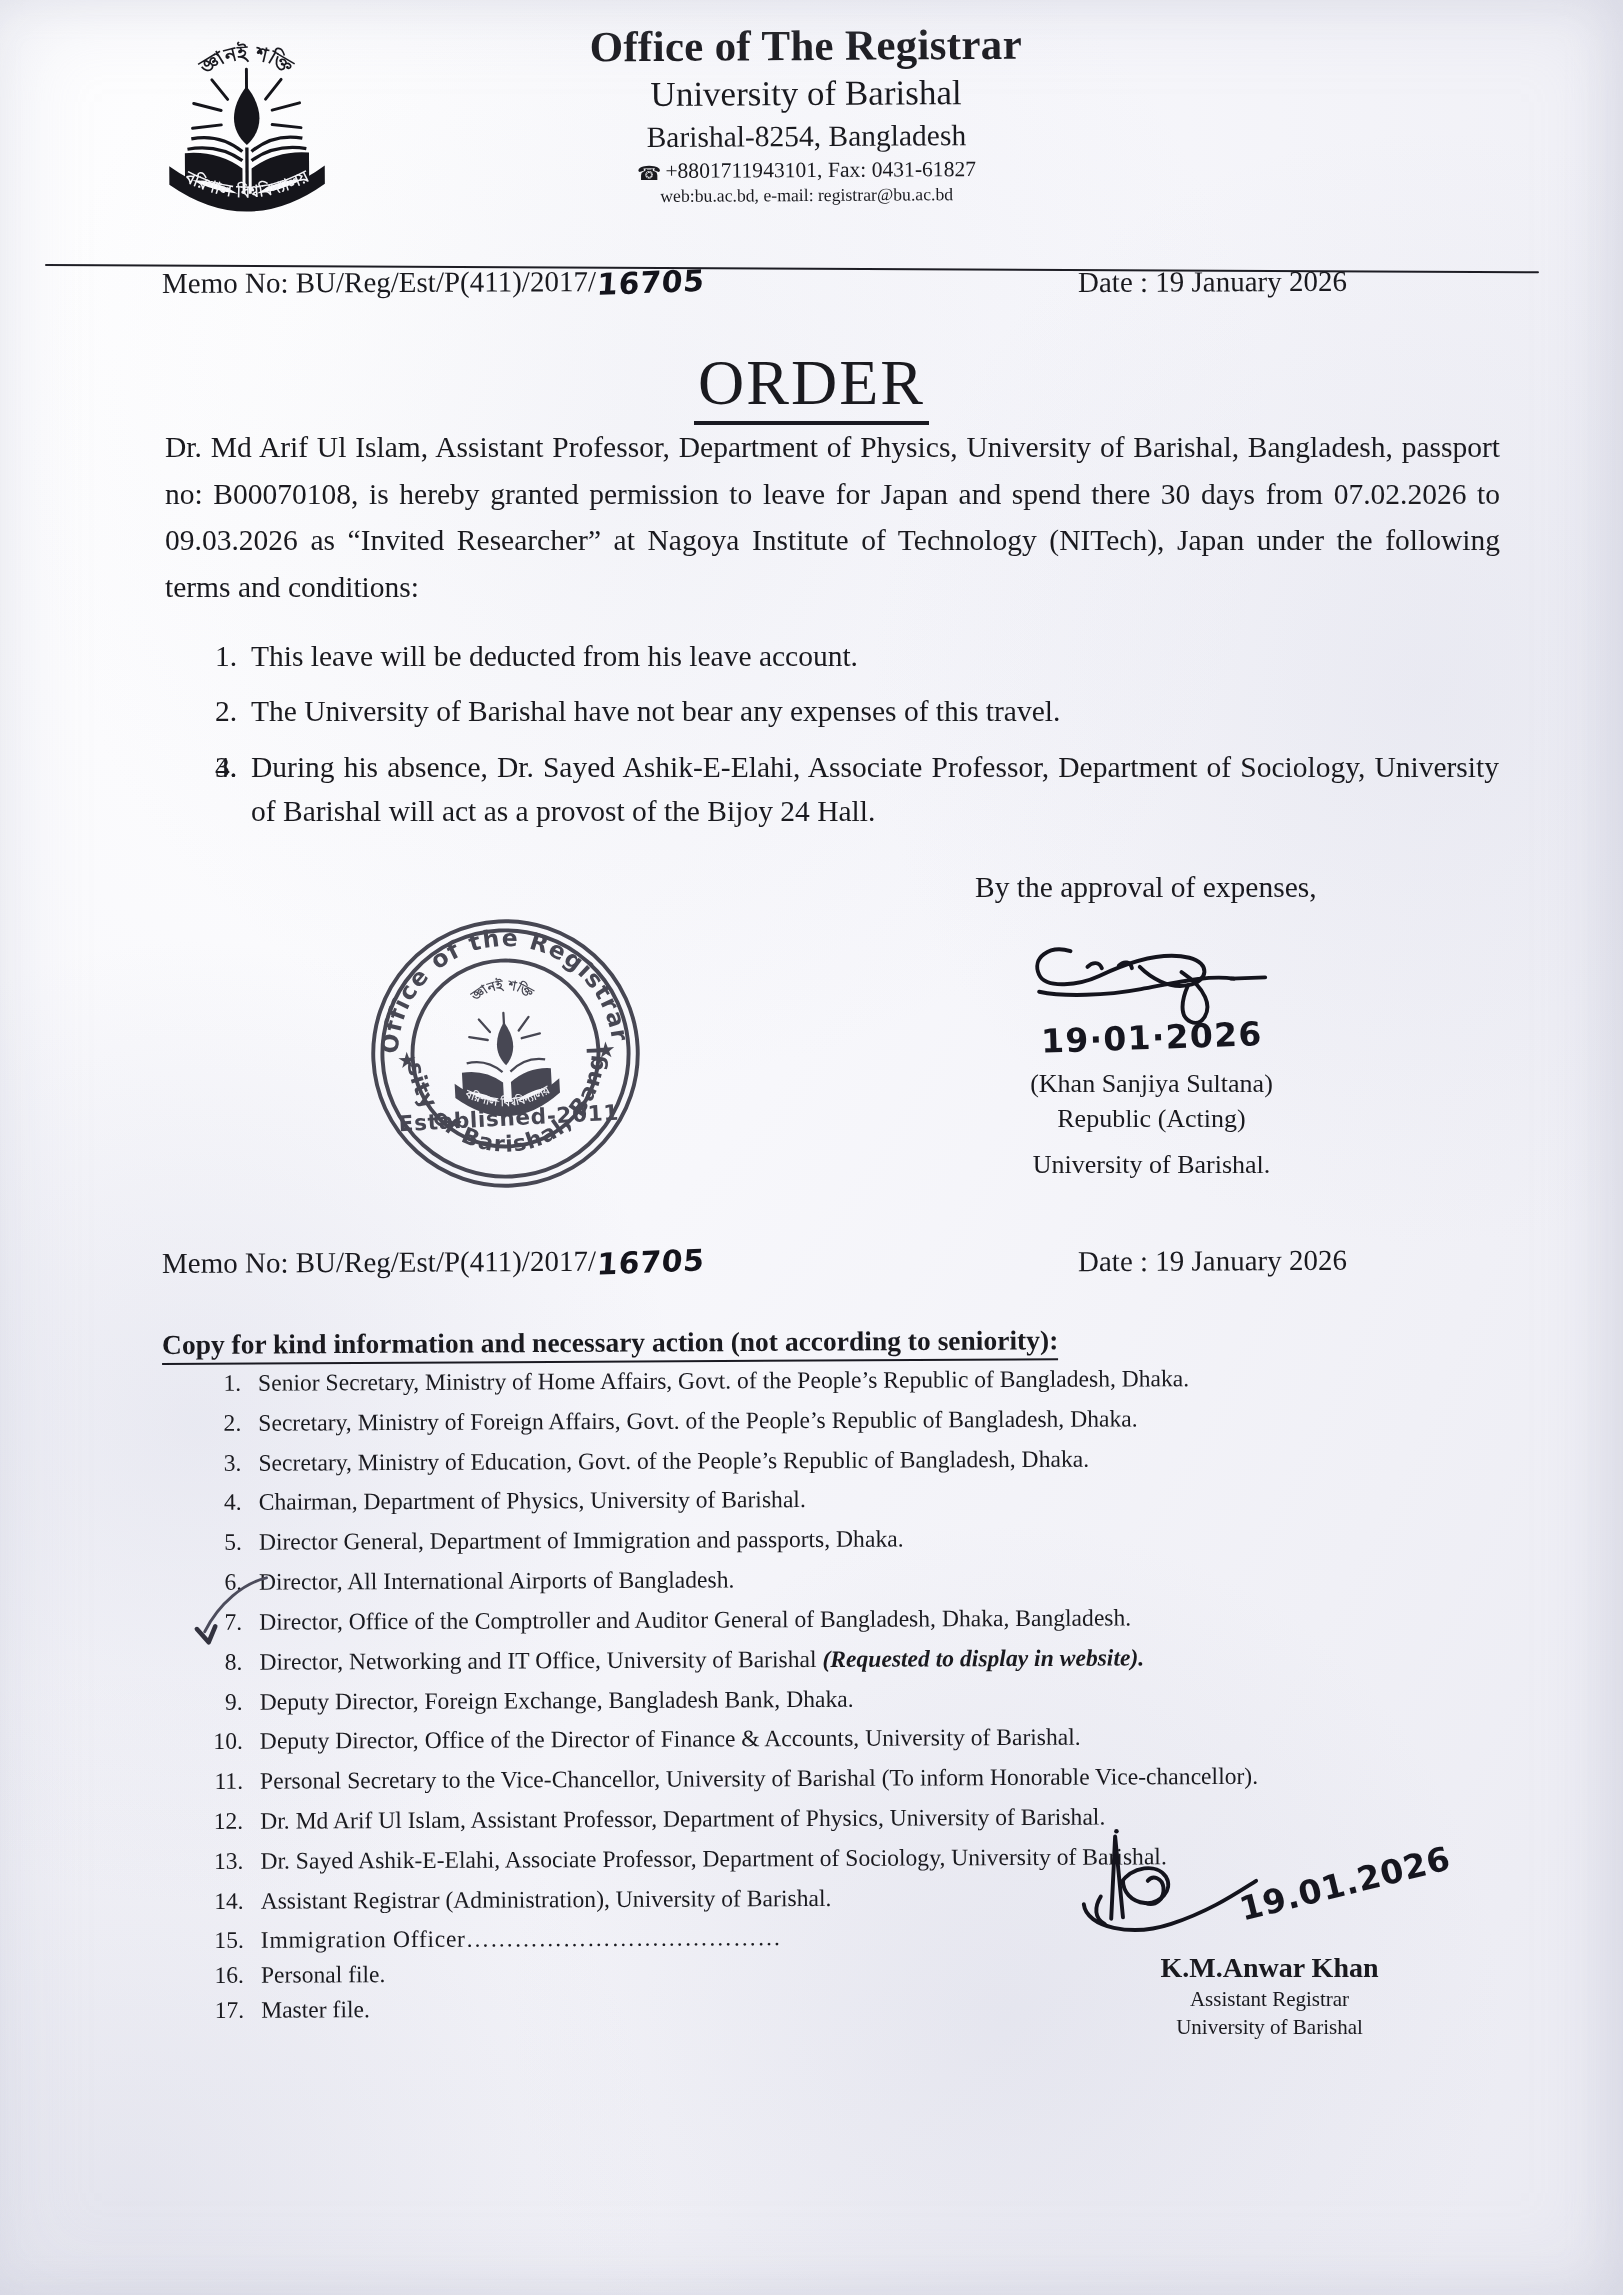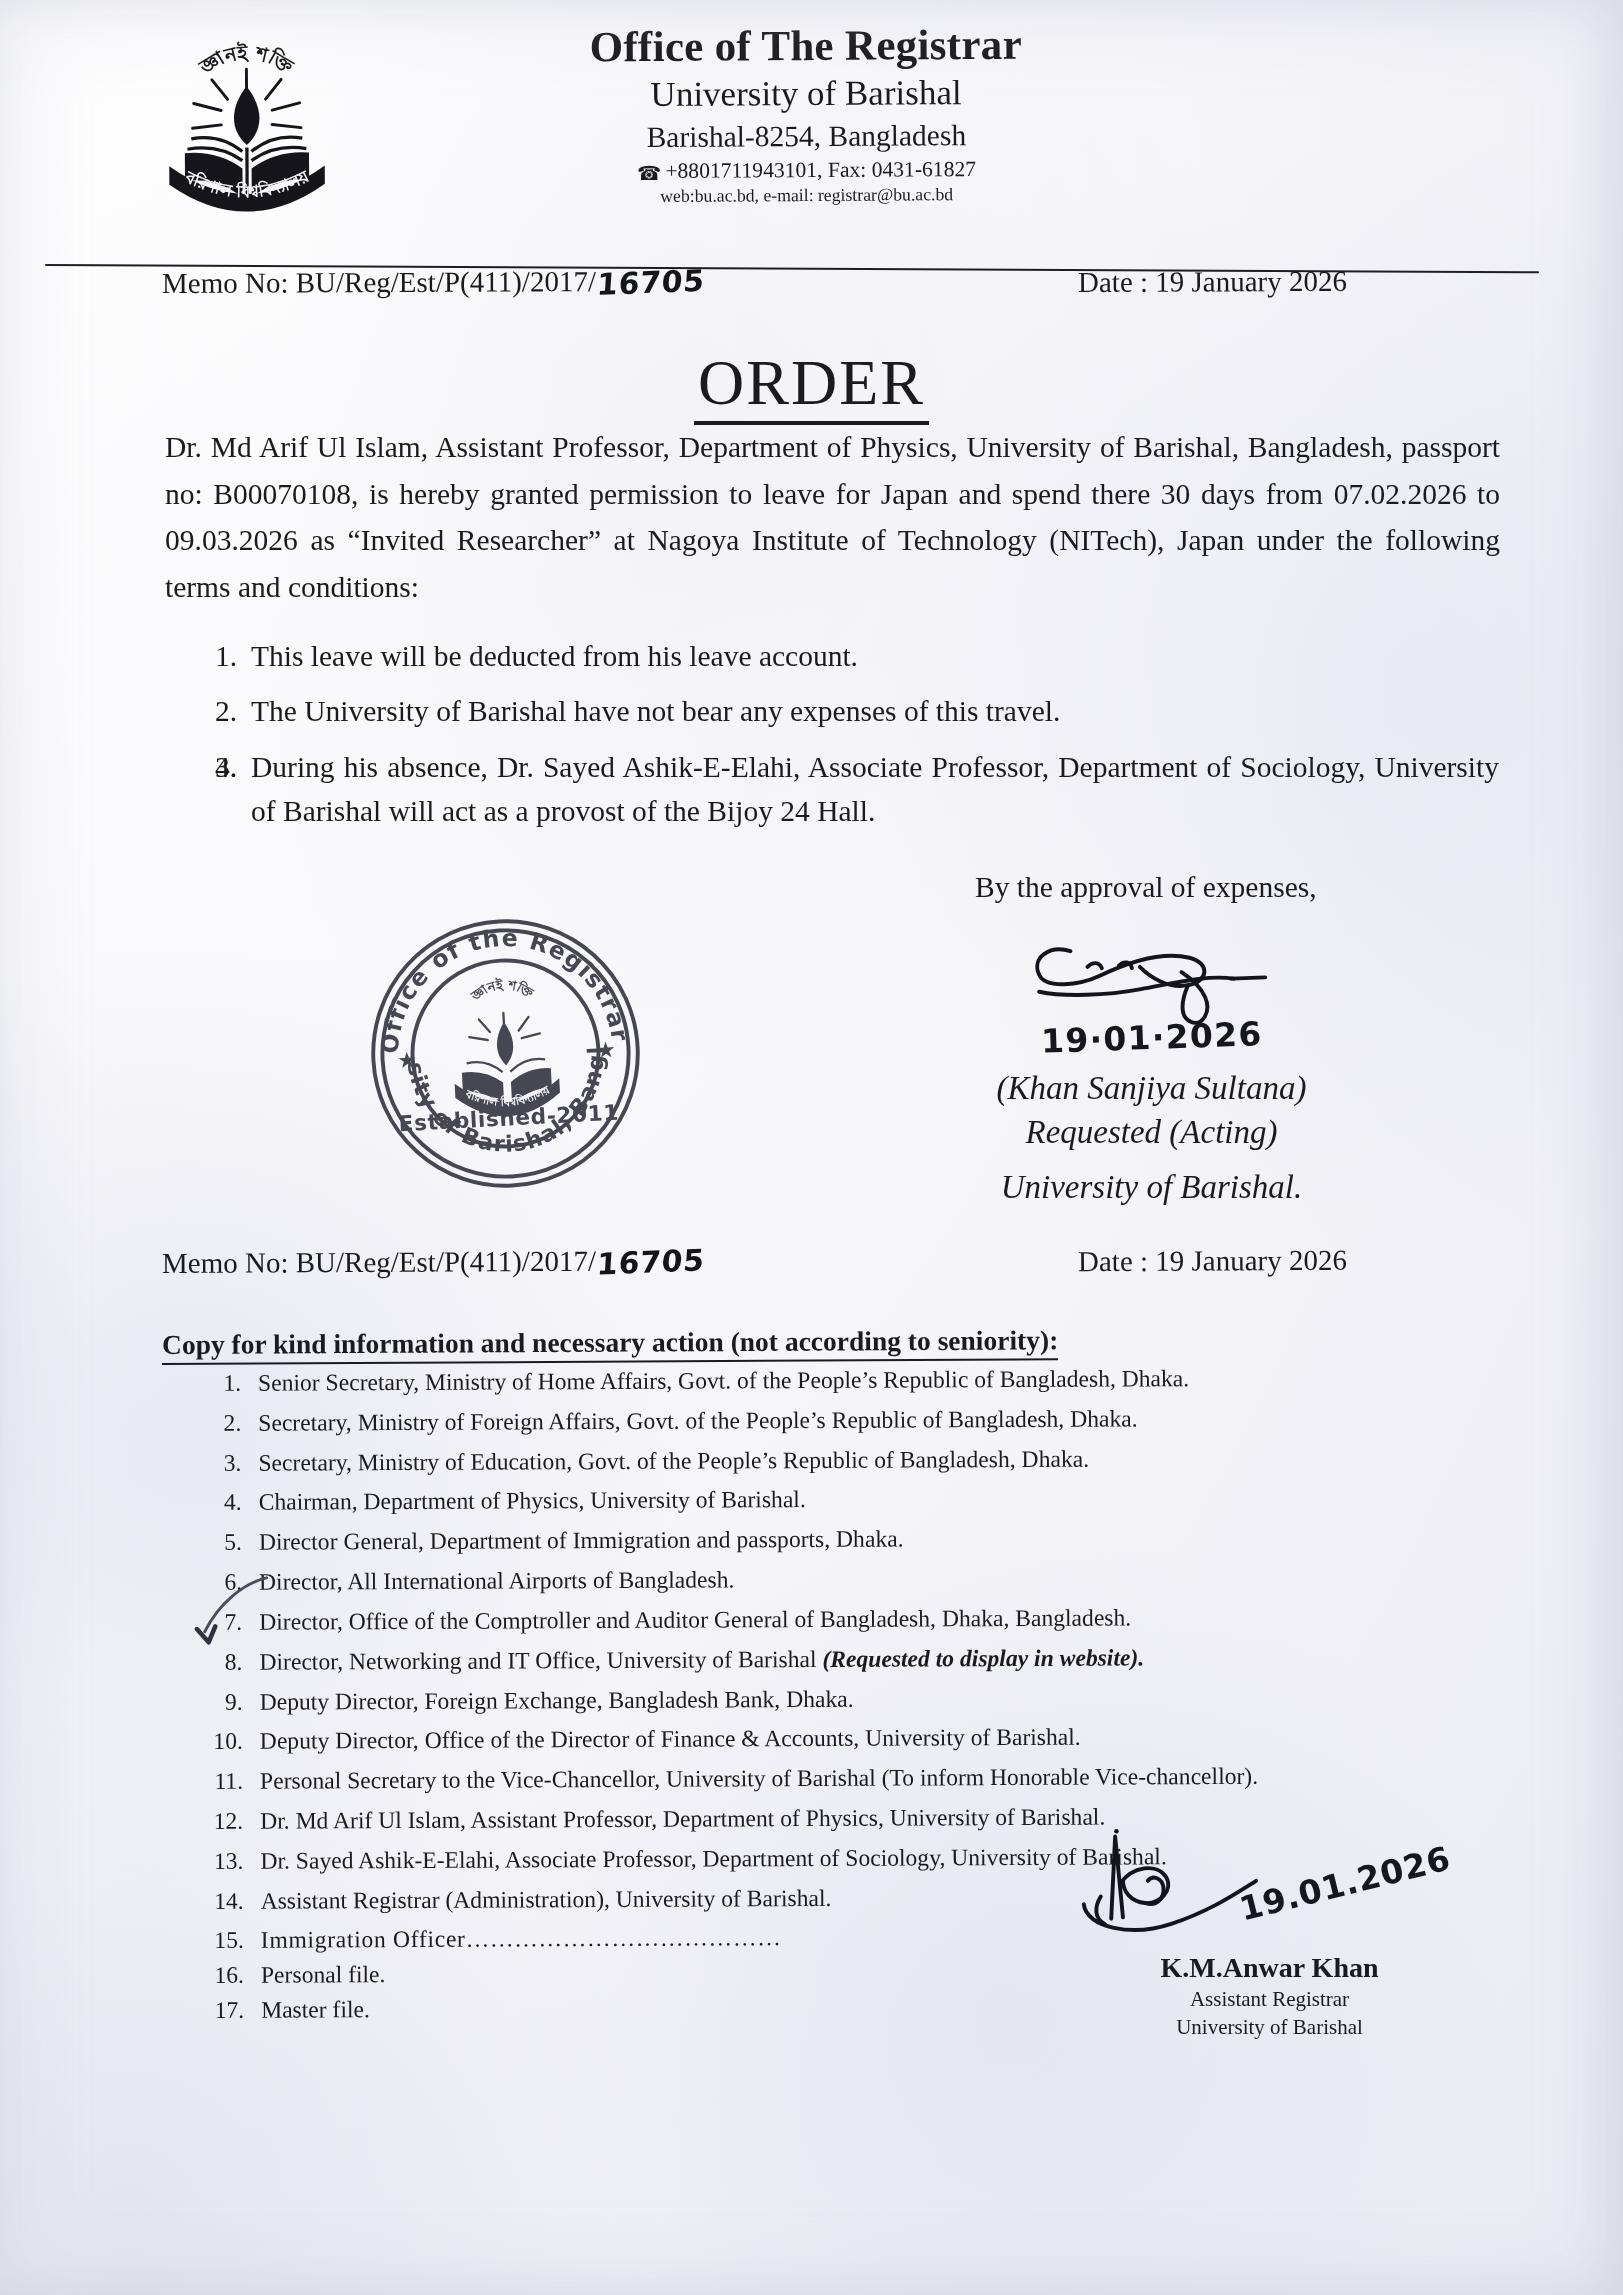--- a/index.html
+++ b/index.html
@@ -118,21 +118,21 @@
   }
   .sig-block{
     position:absolute;left:916px;top:929px;width:471px;text-align:center;
   }
   .sig-svg{display:block;margin:0 auto;}
   .sig-date{
     font-family:"DejaVu Sans", sans-serif;font-weight:bold;
     font-size:33px;letter-spacing:1.3px;margin-top:-9.2px;
     transform:rotate(-2deg);display:inline-block;color:#16161f;
   }
-  .sig-name{font-size:33px;line-height:1.32;margin-top:10.5px;font-style:italic;}
+  .sig-name{font-size:26px;line-height:1.32;margin-top:10.5px;}
 
   
   .seal{
     position:absolute;left:368px;top:916px;width:275px;height:275px;
     opacity:.86;
     transform:rotate(-3deg);
   }
 
   
   .memo-row2{
@@ -268,21 +268,21 @@
         <path d="M106 34 C 74 24, 46 44, 58 70 C 68 92, 120 86, 150 72 C 196 50, 246 34, 288 44 C 320 52, 318 80, 286 86 C 256 92, 228 74, 212 58"></path>
         <path d="M58 96 C 96 104, 160 102, 214 92 C 268 82, 316 70, 356 76"></path>
         <path d="M286 86 C 276 108, 272 134, 290 142 C 308 150, 322 126, 312 104 C 304 86, 288 74, 276 66"></path>
         <path d="M132 58 C 140 50, 150 50, 154 60"></path>
         <path d="M180 56 C 188 48, 198 50, 200 60"></path>
         <path d="M352 76 L 404 74"></path>
       </g>
     </svg>
     <div><span class="sig-date">19·01·2026</span></div>
     <div class="sig-name">(Khan Sanjiya Sultana)</div>
-    <div class="sig-name" style="margin-top:0">Requested (Acting)</div>
+    <div class="sig-name" style="margin-top:0">Republic (Acting)</div>
     <div class="sig-name" style="margin-top:12px">University of Barishal.</div>
   </div>
 
   <div class="seal">
     <svg viewBox="0 0 420 420" width="275" height="275" aria-hidden="true">
       <defs>
         <path id="sealTop" d="M 46,210 A 164,164 0 0 1 374,210"></path>
         <path id="sealBot" d="M 60,210 A 150,150 0 0 0 360,210"></path>
         <path id="motto2" d="M 150,172 A 60,60 0 0 1 270,172"></path>
         <path id="ribbon2" d="M 136,268 Q 210,312 284,268"></path>

